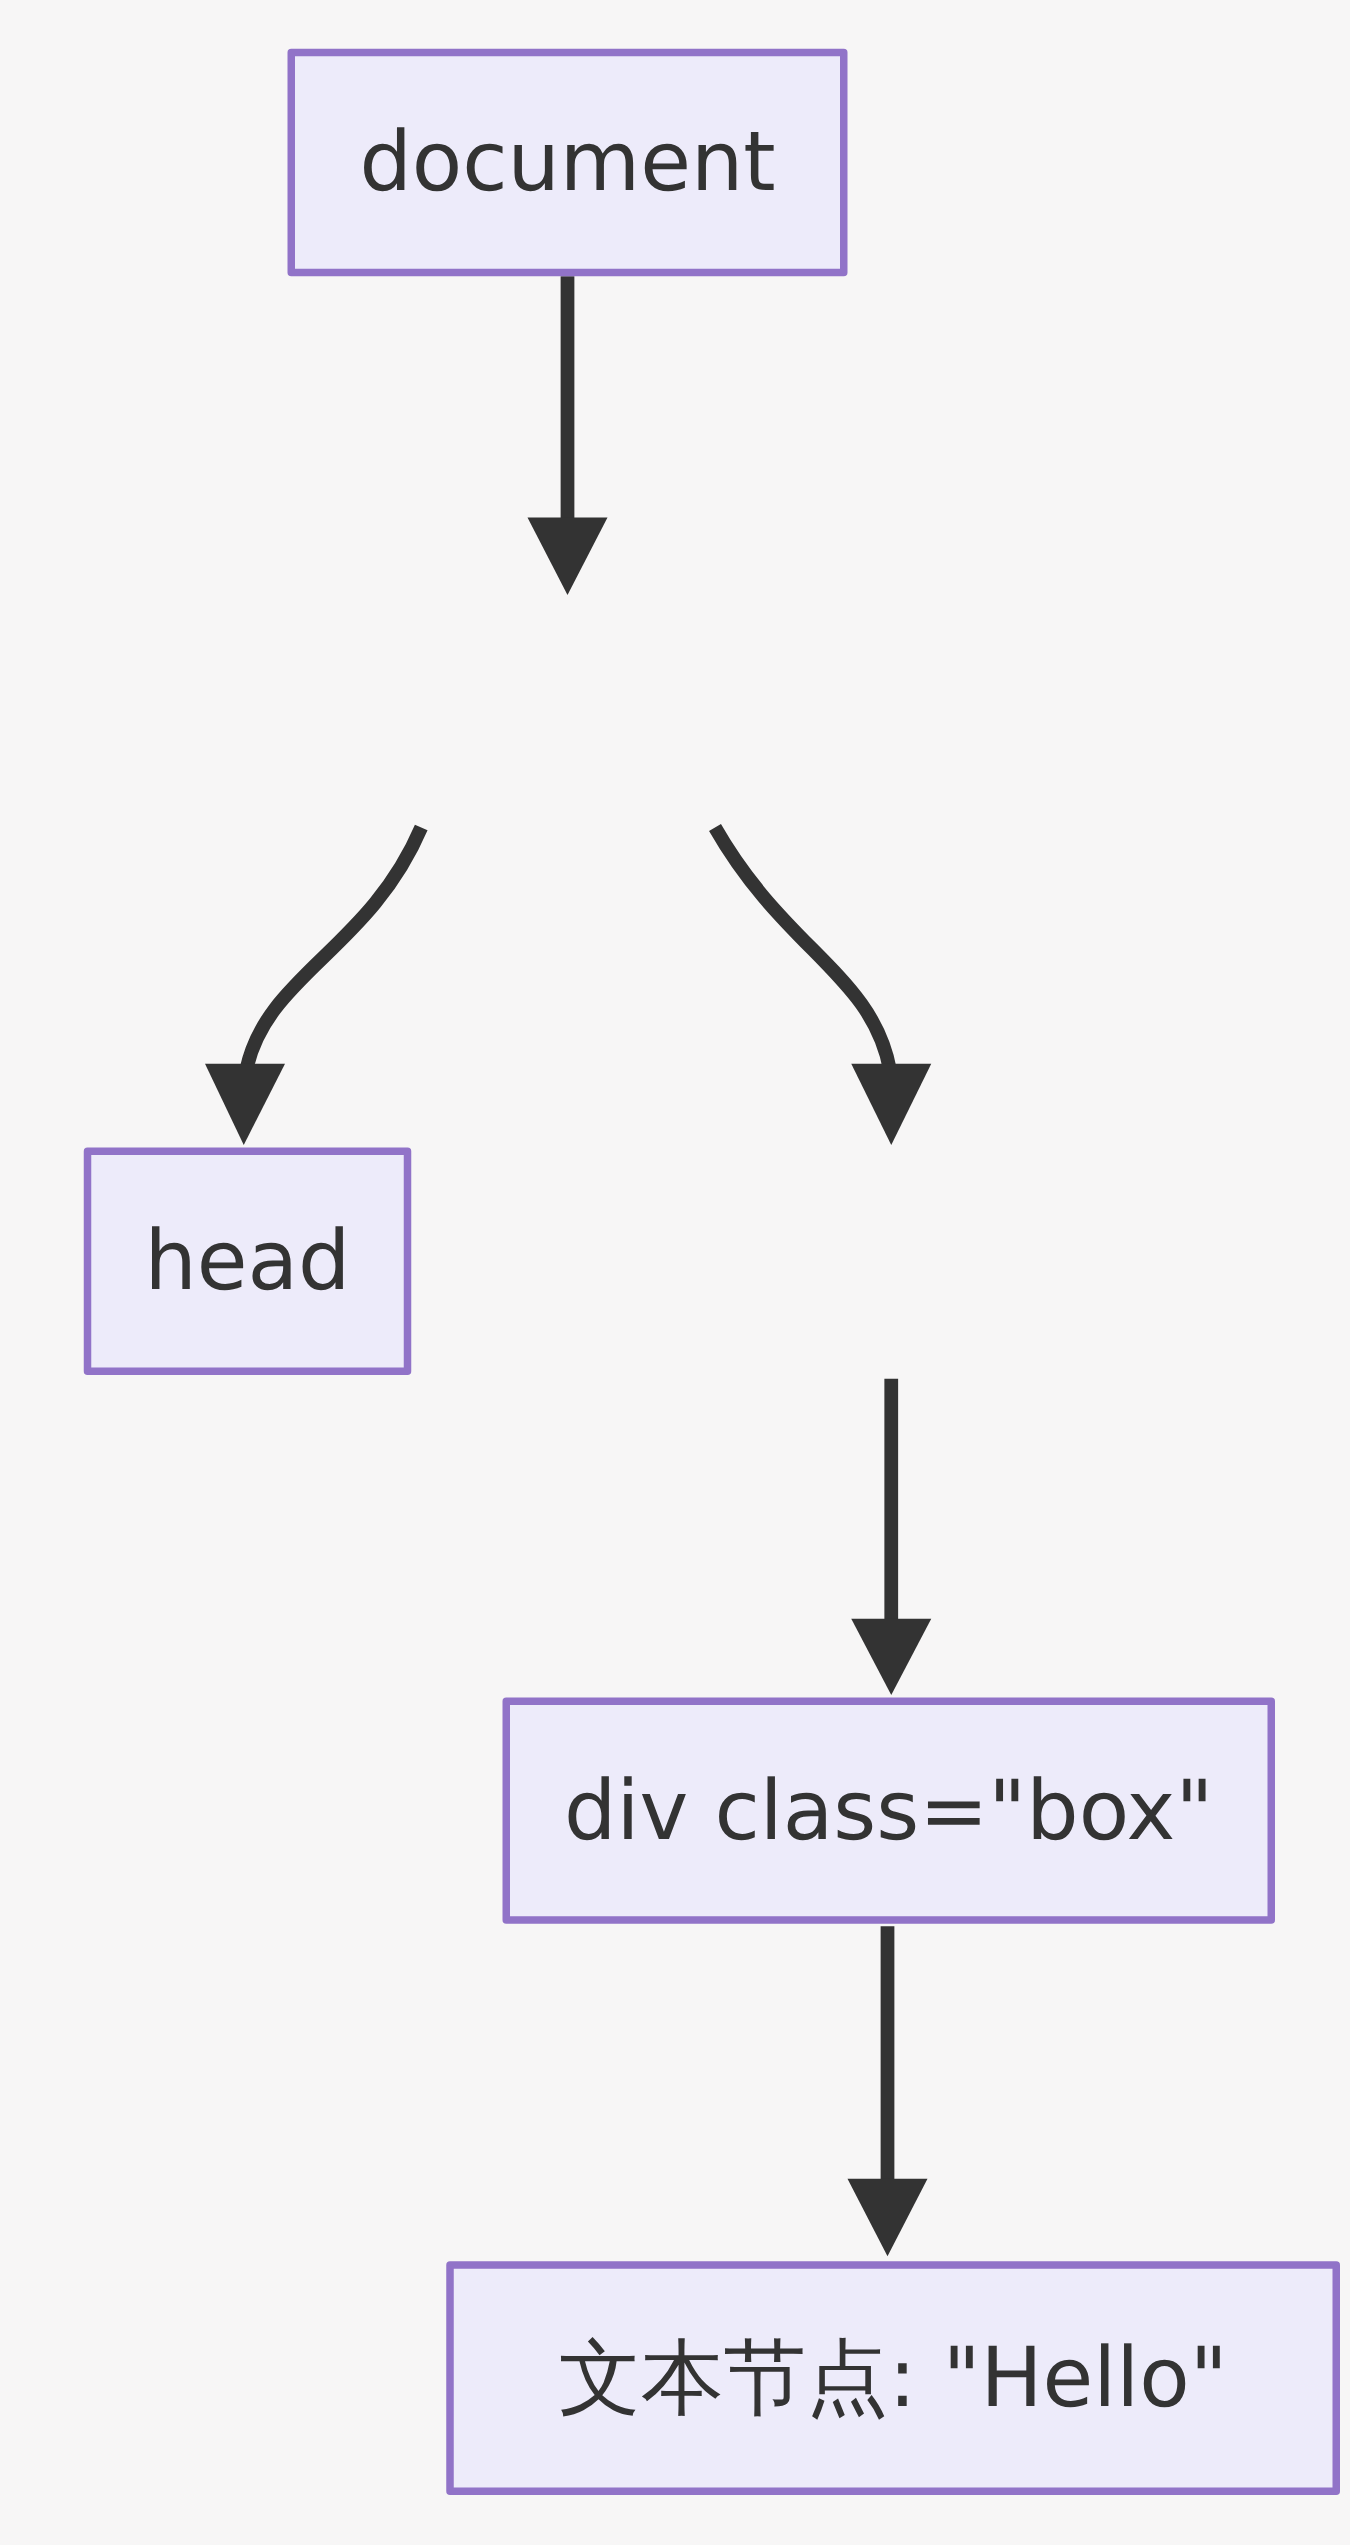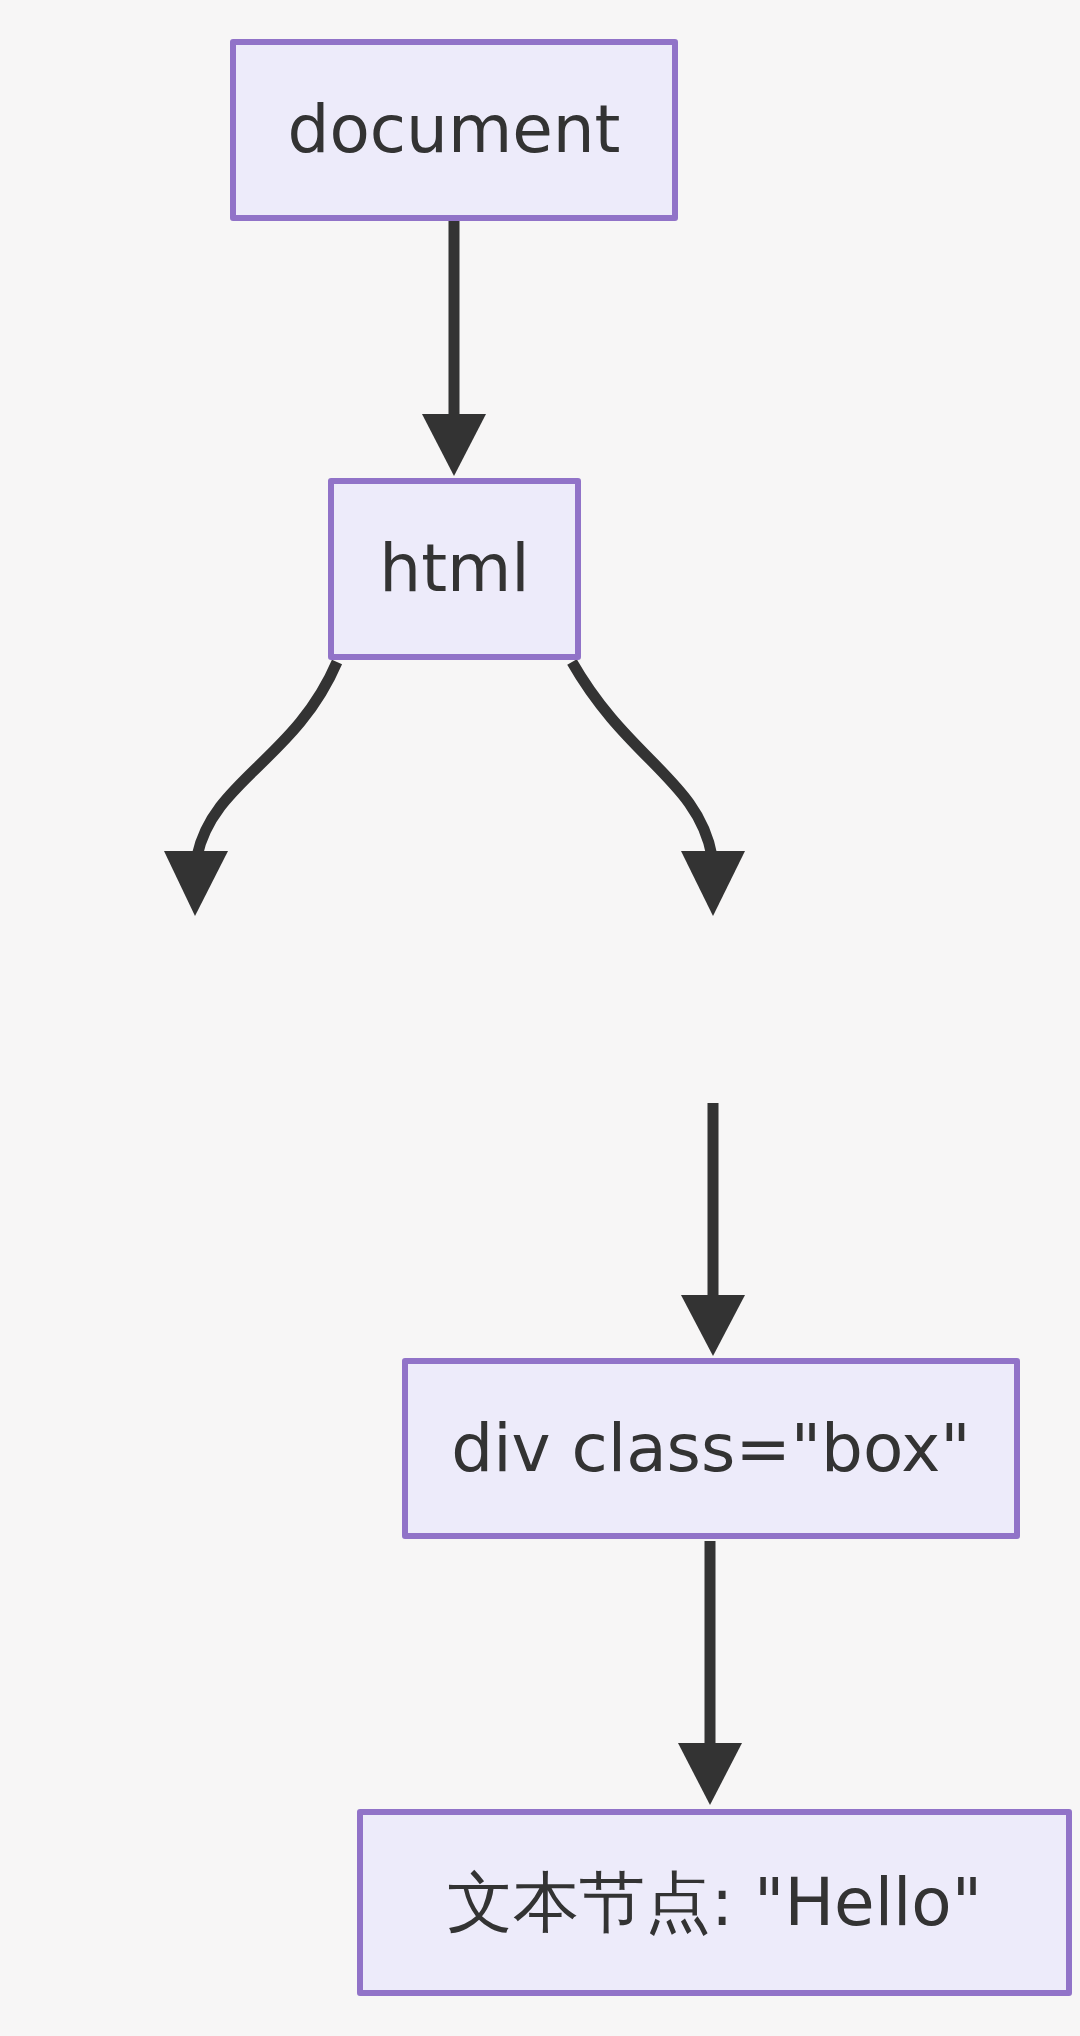--- a/index.html
+++ b/index.html
@@ -56,24 +56,24 @@
     <polygon class="arrowhead" points="654,1295 718,1295 686,1356"></polygon>
 
     <line class="edge" x1="683" y1="1541" x2="683" y2="1745"></line>
     <polygon class="arrowhead" points="651,1743 715,1743 683,1805"></polygon>
   </svg>
 
   <div class="node" style="left:203px;top:39px;width:448px;height:182px;">
     <span class="node-label">document</span>
   </div>
 
-  <div class="node" style="left:301px;top:478px;width:253px;height:182px;">
-    <span class="node-label">html</span>
+
+  <div class="node" style="left:40px;top:918px;width:262px;height:182px;">
+    <span class="node-label">head</span>
   </div>
-
 
 
   <div class="node" style="left:375px;top:1358px;width:618px;height:181px;">
     <span class="node-label">div class="box"</span>
   </div>
 
   <div class="node" style="left:330px;top:1809px;width:715px;height:187px;">
     <span class="node-label">文本节点: "Hello"</span>
   </div>
 

